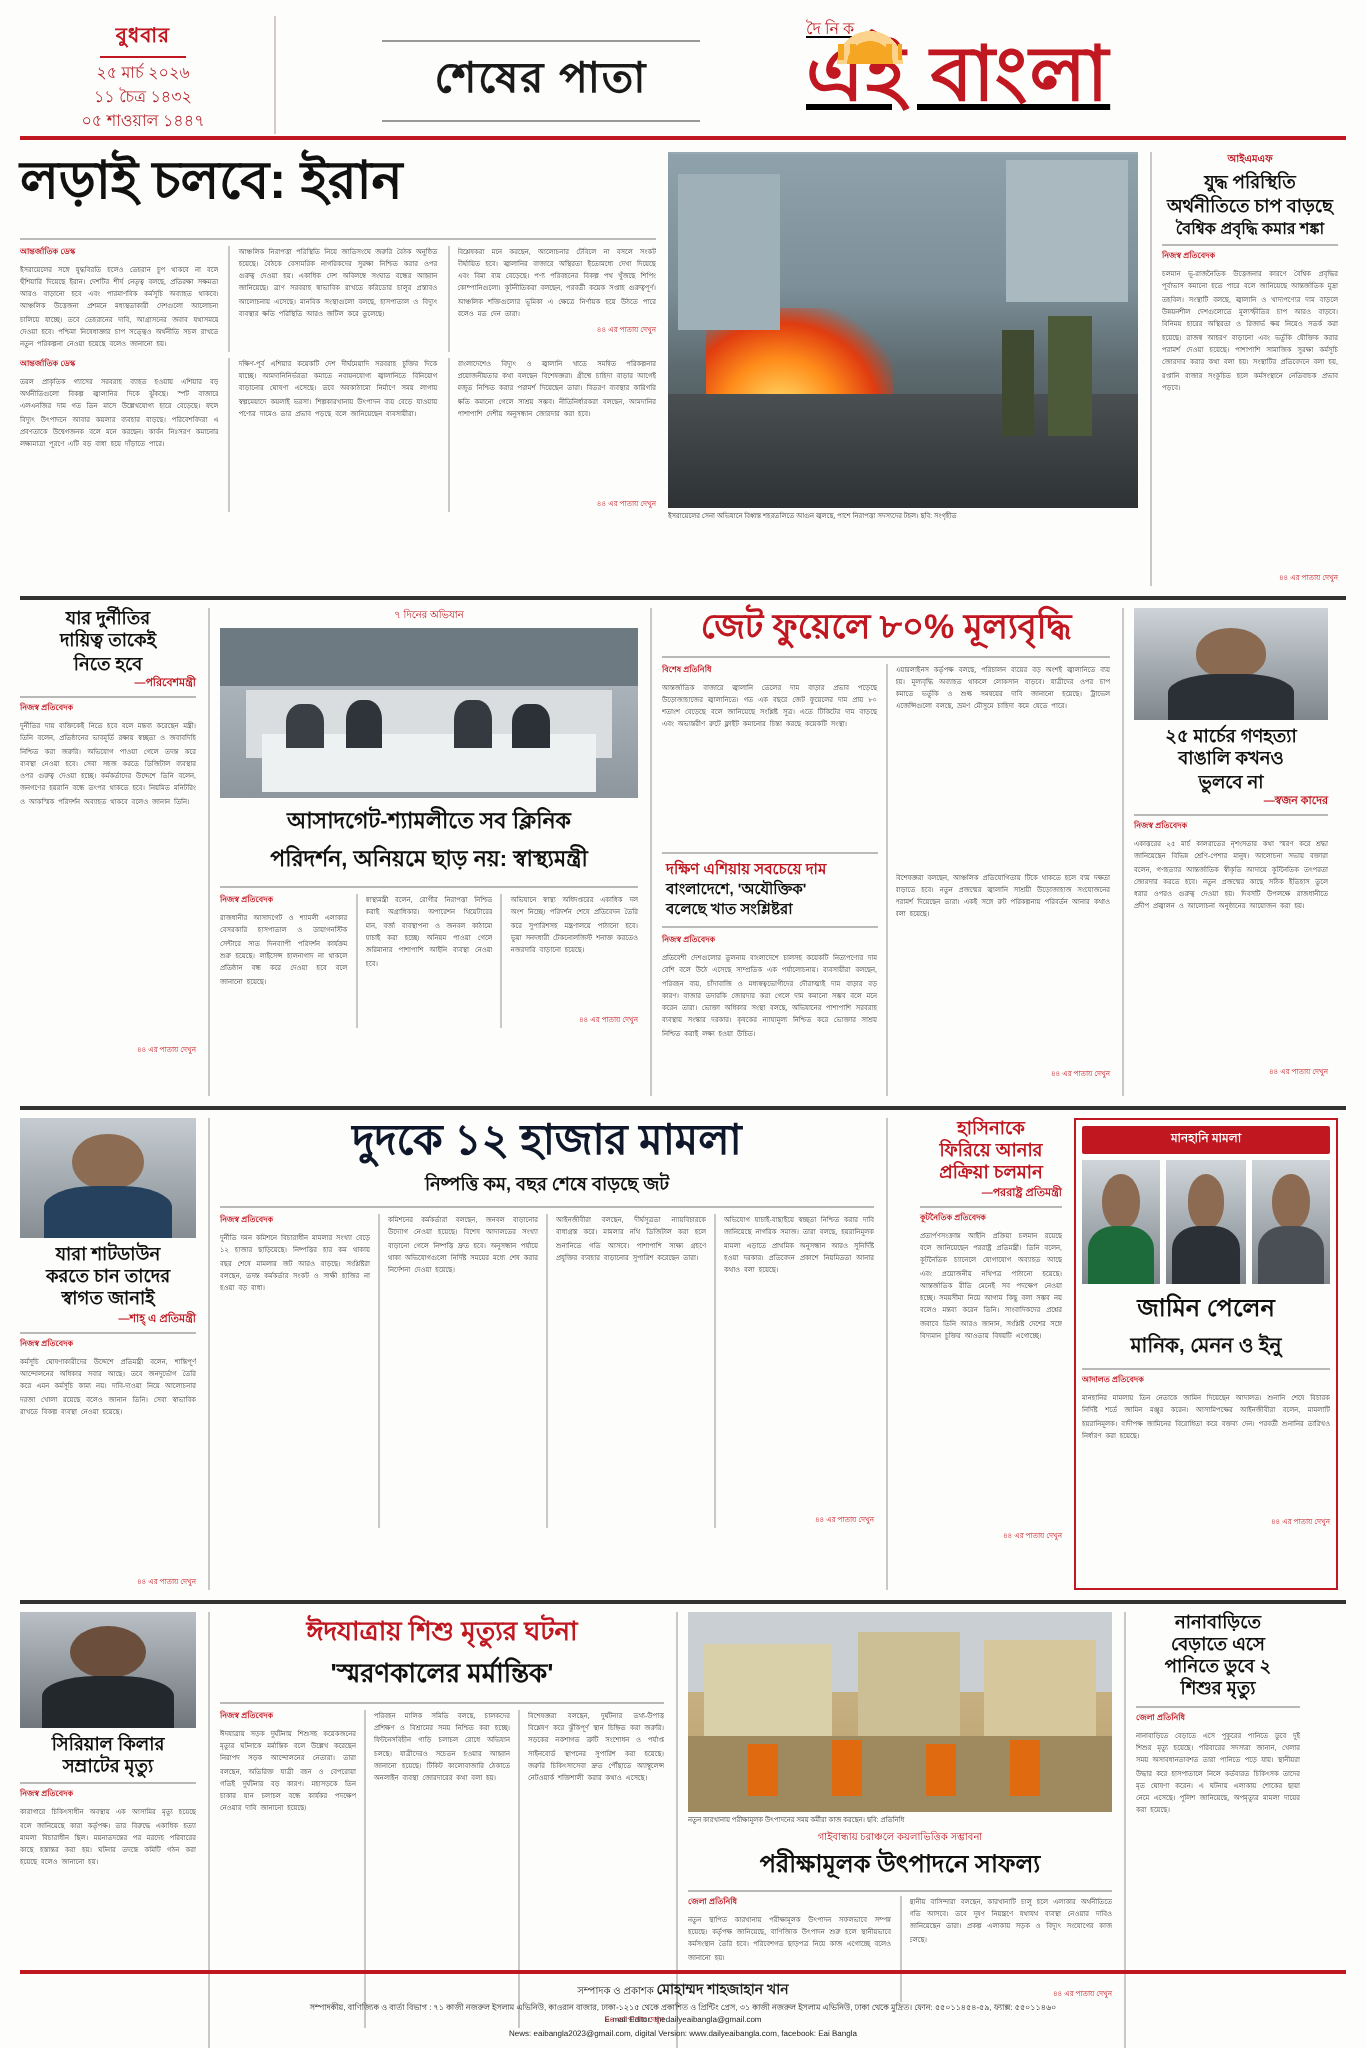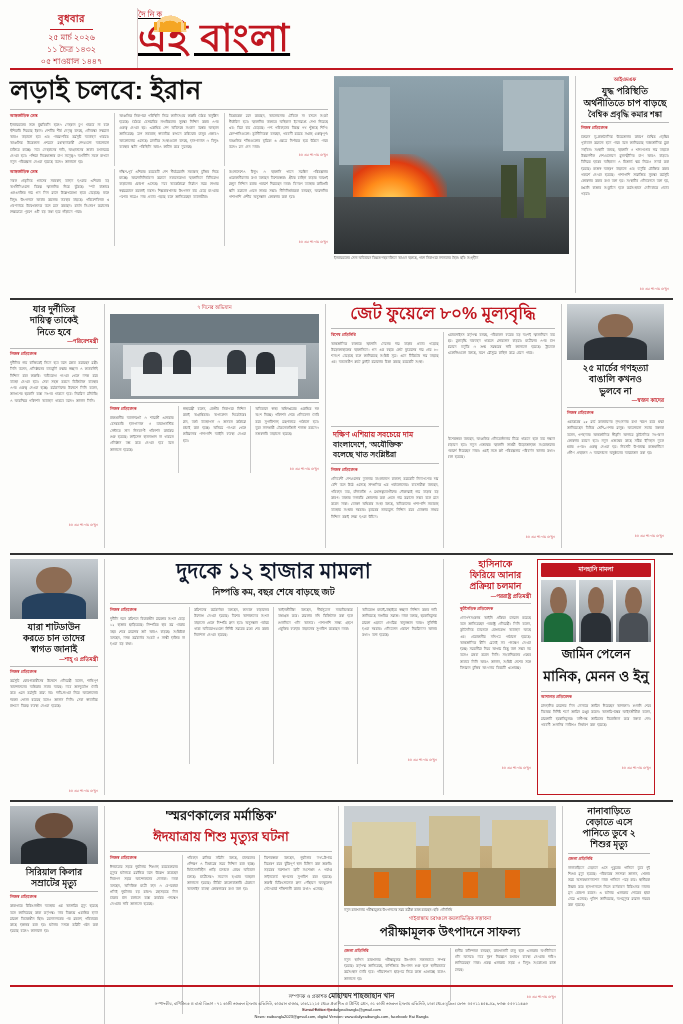--- a/index.html
+++ b/index.html
@@ -84,21 +84,21 @@
   .byline {
     font-size: 4px; font-weight: bold; color: #c01720; margin-bottom: 2px;
   }
   .more { font-size: 3.6px; color: #c01720; text-align: right; margin-top: 2px; }
 
   
   .lead-wrap { display: flex; gap: 6px; margin-top: 6px; }
   .lead-left { width: 318px; }
   .lead-headline {
     font-size: 26px; font-weight: bold; color: #111; line-height: 1.1;
-    padding-bottom: 4px; border-bottom: 1px solid #bbb;
+    padding-bottom: 14px; border-bottom: 1px solid #bbb;
   }
   .lead-cols { display: flex; gap: 5px; margin-top: 3px; }
   .lead-cols > div { flex: 1; }
   .sub-box {
     border-top: 1px solid #999; border-bottom: 1px solid #999;
     margin-top: 4px; padding: 3px 0 3px 0;
   }
   .sub-box .s-kick { font-size: 6.5px; color:#c01720; font-weight:bold; text-align:center; }
   .sub-box .s-h1 { font-size: 13.5px; font-weight: bold; text-align:center; color:#111; line-height:1.25; }
   .sub-box .s-h2 { font-size: 13.5px; font-weight: bold; text-align:center; color:#c01720; line-height:1.25;}
@@ -170,20 +170,23 @@
 <body>
 
 <div class="page">
 
   <div class="masthead">
     <div class="mast-left">
       <div class="day">বুধবার</div>
       <div class="dl">২৫ মার্চ ২০২৬</div>
       <div class="dl">১১ চৈত্র ১৪৩২</div>
       <div class="dl">০৫ শাওয়াল ১৪৪৭</div>
+    </div>
+    <div class="mast-mid">
+      <div class="section-name">শেষের পাতা</div>
     </div>
     <div class="mast-right">
       <div class="sunburst"></div>
       <span class="denik">দৈনিক</span>
       <div class="logo-title">এই বাংলা</div>
     </div>
   </div>
 
   <div class="content">
 
@@ -261,20 +264,22 @@
         <div class="centerdots">৭ দিনের অভিযান</div>
         <div class="photo" style="height:85px;background:linear-gradient(180deg,#b9c2c8,#8d969c);margin-top:2px;position:relative">
           <div style="position:absolute;left:0;top:0;width:100%;height:34%;background:#6d7a82;"></div>
           <div style="position:absolute;left:6%;top:36%;width:88%;height:40%;background:#d9dde0;"></div>
           <div style="position:absolute;left:10%;top:62%;width:80%;height:34%;background:#eef1f2;"></div>
           <div style="position:absolute;left:16%;top:44%;width:9%;height:26%;background:#3a3f45;border-radius:40% 40% 0 0;"></div>
           <div style="position:absolute;left:30%;top:42%;width:9%;height:28%;background:#2f343a;border-radius:40% 40% 0 0;"></div>
           <div style="position:absolute;left:56%;top:42%;width:9%;height:28%;background:#343a40;border-radius:40% 40% 0 0;"></div>
           <div style="position:absolute;left:70%;top:44%;width:9%;height:26%;background:#2c3137;border-radius:40% 40% 0 0;"></div>
         </div>
+        <div class="sub-black" style="font-size:11px;margin-top:3px">আসাদগেট-শ্যামলীতে সব ক্লিনিক</div>
+        <div class="sub-black" style="font-size:11px">পরিদর্শন, অনিয়মে ছাড় নয়: স্বাস্থ্যমন্ত্রী</div>
         <div class="rule" style="margin:3px 0"></div>
         <div style="display:flex;gap:4px">
           <div style="flex:1">
             <div class="byline">নিজস্ব প্রতিবেদক</div>
             <div class="body-text" style="height:58px">রাজধানীর আসাদগেট ও শ্যামলী এলাকার বেসরকারি হাসপাতাল ও ডায়াগনস্টিক সেন্টারে সাত দিনব্যাপী পরিদর্শন কার্যক্রম শুরু হয়েছে। লাইসেন্স হালনাগাদ না থাকলে প্রতিষ্ঠান বন্ধ করে দেওয়া হবে বলে জানানো হয়েছে।</div>
           </div>
           <div style="flex:1;padding-left:4px" class="vrule">
             <div class="body-text" style="height:64px">স্বাস্থ্যমন্ত্রী বলেন, রোগীর নিরাপত্তা নিশ্চিত করাই অগ্রাধিকার। অপারেশন থিয়েটারের মান, বর্জ্য ব্যবস্থাপনা ও জনবল কাঠামো যাচাই করা হচ্ছে। অনিয়ম পাওয়া গেলে জরিমানার পাশাপাশি আইনি ব্যবস্থা নেওয়া হবে।</div>
           </div>
           <div style="flex:1;padding-left:4px" class="vrule">
@@ -366,38 +371,38 @@
         <div class="mini-title red-title">হাসিনাকে</div>
         <div class="mini-title red-title">ফিরিয়ে আনার</div>
         <div class="mini-title red-title">প্রক্রিয়া চলমান</div>
         <div class="quote-name">—পররাষ্ট্র প্রতিমন্ত্রী</div>
         <div class="rule" style="margin:2px 0"></div>
         <div class="byline">কূটনৈতিক প্রতিবেদক</div>
         <div class="body-text" style="height:148px">প্রত্যর্পণসংক্রান্ত আইনি প্রক্রিয়া চলমান রয়েছে বলে জানিয়েছেন পররাষ্ট্র প্রতিমন্ত্রী। তিনি বলেন, কূটনৈতিক চ্যানেলে যোগাযোগ অব্যাহত আছে এবং প্রয়োজনীয় নথিপত্র পাঠানো হয়েছে। আন্তর্জাতিক রীতি মেনেই সব পদক্ষেপ নেওয়া হচ্ছে। সময়সীমা নিয়ে আগাম কিছু বলা সম্ভব নয় বলেও মন্তব্য করেন তিনি। সাংবাদিকদের প্রশ্নের জবাবে তিনি আরও জানান, সংশ্লিষ্ট দেশের সঙ্গে বিদ্যমান চুক্তির আওতায় বিষয়টি এগোচ্ছে।</div>
         <div class="more">৪৪ এর পাতায় দেখুন</div>
       </div>
 
-      <div class="boxed" style="width:118px">
+      <div class="boxed" style="width:132px">
         <div class="banner-red">মানহানি মামলা</div>
         <div class="faces" style="margin-top:3px">
           <div class="f" style="background:linear-gradient(180deg,#cfd5d9,#7d858b);position:relative">
             <div style="position:absolute;left:26%;top:12%;width:48%;height:44%;background:#8d6a52;border-radius:50%"></div>
             <div style="position:absolute;left:8%;top:54%;width:84%;height:46%;background:#1d6b3a;border-radius:40% 40% 0 0"></div>
           </div>
           <div class="f" style="background:linear-gradient(180deg,#cfd5d9,#7d858b);position:relative">
             <div style="position:absolute;left:26%;top:12%;width:48%;height:44%;background:#8d6a52;border-radius:50%"></div>
             <div style="position:absolute;left:8%;top:54%;width:84%;height:46%;background:#2b3036;border-radius:40% 40% 0 0"></div>
           </div>
           <div class="f" style="background:linear-gradient(180deg,#cfd5d9,#7d858b);position:relative">
             <div style="position:absolute;left:26%;top:12%;width:48%;height:44%;background:#8d6a52;border-radius:50%"></div>
             <div style="position:absolute;left:8%;top:54%;width:84%;height:46%;background:#4a4f55;border-radius:40% 40% 0 0"></div>
           </div>
         </div>
         <div class="sub-black" style="font-size:12px;margin-top:3px">জামিন পেলেন</div>
-        <div class="sub-black" style="font-size:14px">মানিক, মেনন ও ইনু</div>
+        <div class="sub-black" style="font-size:10px">মানিক, মেনন ও ইনু</div>
         <div class="rule" style="margin:2px 0"></div>
         <div class="byline">আদালত প্রতিবেদক</div>
         <div class="body-text" style="height:60px">মানহানির মামলায় তিন নেতাকে জামিন দিয়েছেন আদালত। শুনানি শেষে বিচারক নির্দিষ্ট শর্তে জামিন মঞ্জুর করেন। আসামিপক্ষের আইনজীবীরা বলেন, মামলাটি হয়রানিমূলক। বাদীপক্ষ জামিনের বিরোধিতা করে বক্তব্য দেন। পরবর্তী শুনানির তারিখও নির্ধারণ করা হয়েছে।</div>
         <div class="more">৪৪ এর পাতায় দেখুন</div>
       </div>
     </div>
 
     <div class="band">
 
       <div class="b2-c1">
@@ -407,22 +412,22 @@
         </div>
         <div class="mini-title" style="margin-top:3px">সিরিয়াল কিলার</div>
         <div class="mini-title">সম্রাটের মৃত্যু</div>
         <div class="rule" style="margin:2px 0"></div>
         <div class="byline">নিজস্ব প্রতিবেদক</div>
         <div class="body-text" style="height:150px">কারাগারে চিকিৎসাধীন অবস্থায় এক আসামির মৃত্যু হয়েছে বলে জানিয়েছে কারা কর্তৃপক্ষ। তার বিরুদ্ধে একাধিক হত্যা মামলা বিচারাধীন ছিল। ময়নাতদন্তের পর মরদেহ পরিবারের কাছে হস্তান্তর করা হয়। ঘটনার তদন্তে কমিটি গঠন করা হয়েছে বলেও জানানো হয়।</div>
 
       </div>
 
       <div class="vrule" style="width:228px;padding-left:5px">
+        <div class="sub-black" style="font-size:13px;color:#c01720">ঈদযাত্রায় শিশু মৃত্যুর ঘটনা</div>
         <div class="sub-black" style="font-size:13px">'স্মরণকালের মর্মান্তিক'</div>
-        <div class="sub-black" style="font-size:13px;color:#c01720">ঈদযাত্রায় শিশু মৃত্যুর ঘটনা</div>
         <div class="rule" style="margin:3px 0"></div>
         <div style="display:flex;gap:4px">
           <div style="flex:1">
             <div class="byline">নিজস্ব প্রতিবেদক</div>
             <div class="body-text" style="height:150px">ঈদযাত্রায় সড়ক দুর্ঘটনায় শিশুসহ কয়েকজনের মৃত্যুর ঘটনাকে মর্মান্তিক বলে উল্লেখ করেছেন নিরাপদ সড়ক আন্দোলনের নেতারা। তারা বলছেন, অতিরিক্ত যাত্রী বহন ও বেপরোয়া গতিই দুর্ঘটনার বড় কারণ। মহাসড়কে তিন চাকার যান চলাচল বন্ধে কার্যকর পদক্ষেপ নেওয়ার দাবি জানানো হয়েছে।</div>
           </div>
           <div style="flex:1;padding-left:4px" class="vrule">
             <div class="body-text" style="height:158px">পরিবহন মালিক সমিতি বলছে, চালকদের প্রশিক্ষণ ও বিশ্রামের সময় নিশ্চিত করা হচ্ছে। ফিটনেসবিহীন গাড়ি চলাচল রোধে অভিযান চলছে। যাত্রীদেরও সচেতন হওয়ার আহ্বান জানানো হয়েছে। টিকিট কালোবাজারি ঠেকাতে অনলাইন ব্যবস্থা জোরদারের কথা বলা হয়।</div>
           </div>
           <div style="flex:1;padding-left:4px" class="vrule">

